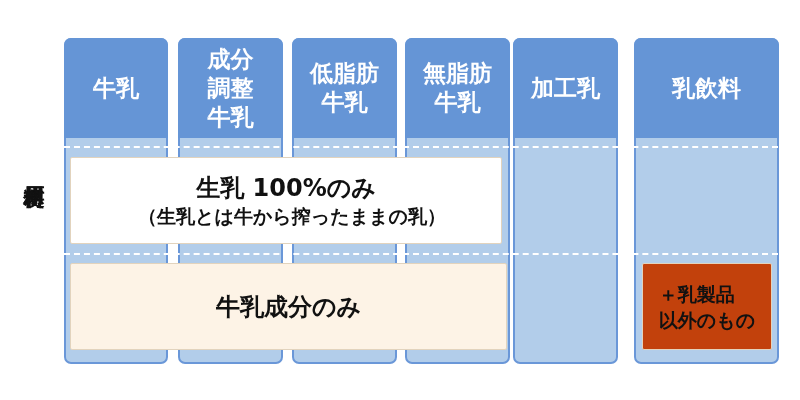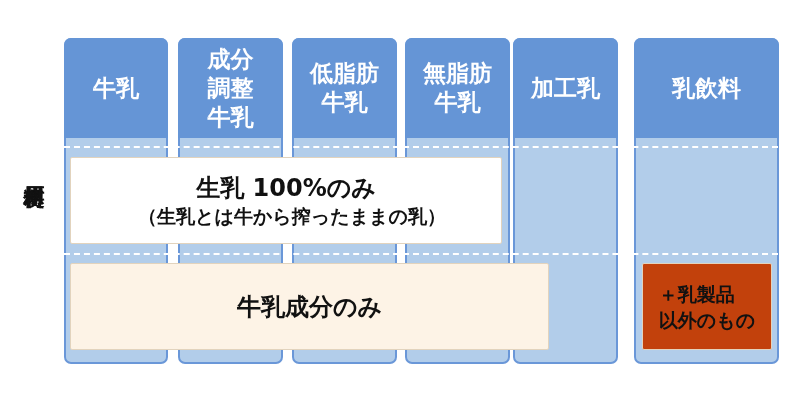--- a/index.html
+++ b/index.html
@@ -12,21 +12,21 @@
               color:#ffffff; font-weight:bold; font-size:23px; line-height:29px;
               display:flex; align-items:center; justify-content:center;
               text-align:center; white-space:pre-line; }
   .dash { position:absolute; left:64px; width:714px; height:0;
           border-top:2px dashed #ffffff; }
   .box { position:absolute; border-radius:2px; box-sizing:border-box;
          display:flex; flex-direction:column; align-items:center; justify-content:center;
          color:#111111; font-weight:bold; text-align:center; }
   .box-white { left:70px; top:157px; width:432px; height:87px; background:#ffffff;
                border:1.5px solid #e2d3bd; }
-  .box-cream { left:70px; top:263px; width:479px; height:87px; background:#fdf3e6;
+  .box-cream { left:70px; top:263px; width:437px; height:87px; background:#fdf3e6;
                border:1.5px solid #e2d3bd; }
   .box-cream-small { left:642px; top:263px; width:130px; height:87px; background:#c2410c;
                      border:1.5px solid #e2d3bd; }
   .t-main { font-size:24px; line-height:30px; }
   .t-sub { font-size:19px; line-height:26px; font-weight:bold;margin-left:12px; }
   .t-small { font-size:19px; line-height:26px; text-align:left; white-space:pre-line; }
   .side-label { position:absolute; left:20px; top:170px; width:26px;
                 font-size:21px; line-height:24px; font-weight:bold; color:#111111;
                 writing-mode:vertical-rl; text-orientation:upright; letter-spacing:0; }
 </style>

